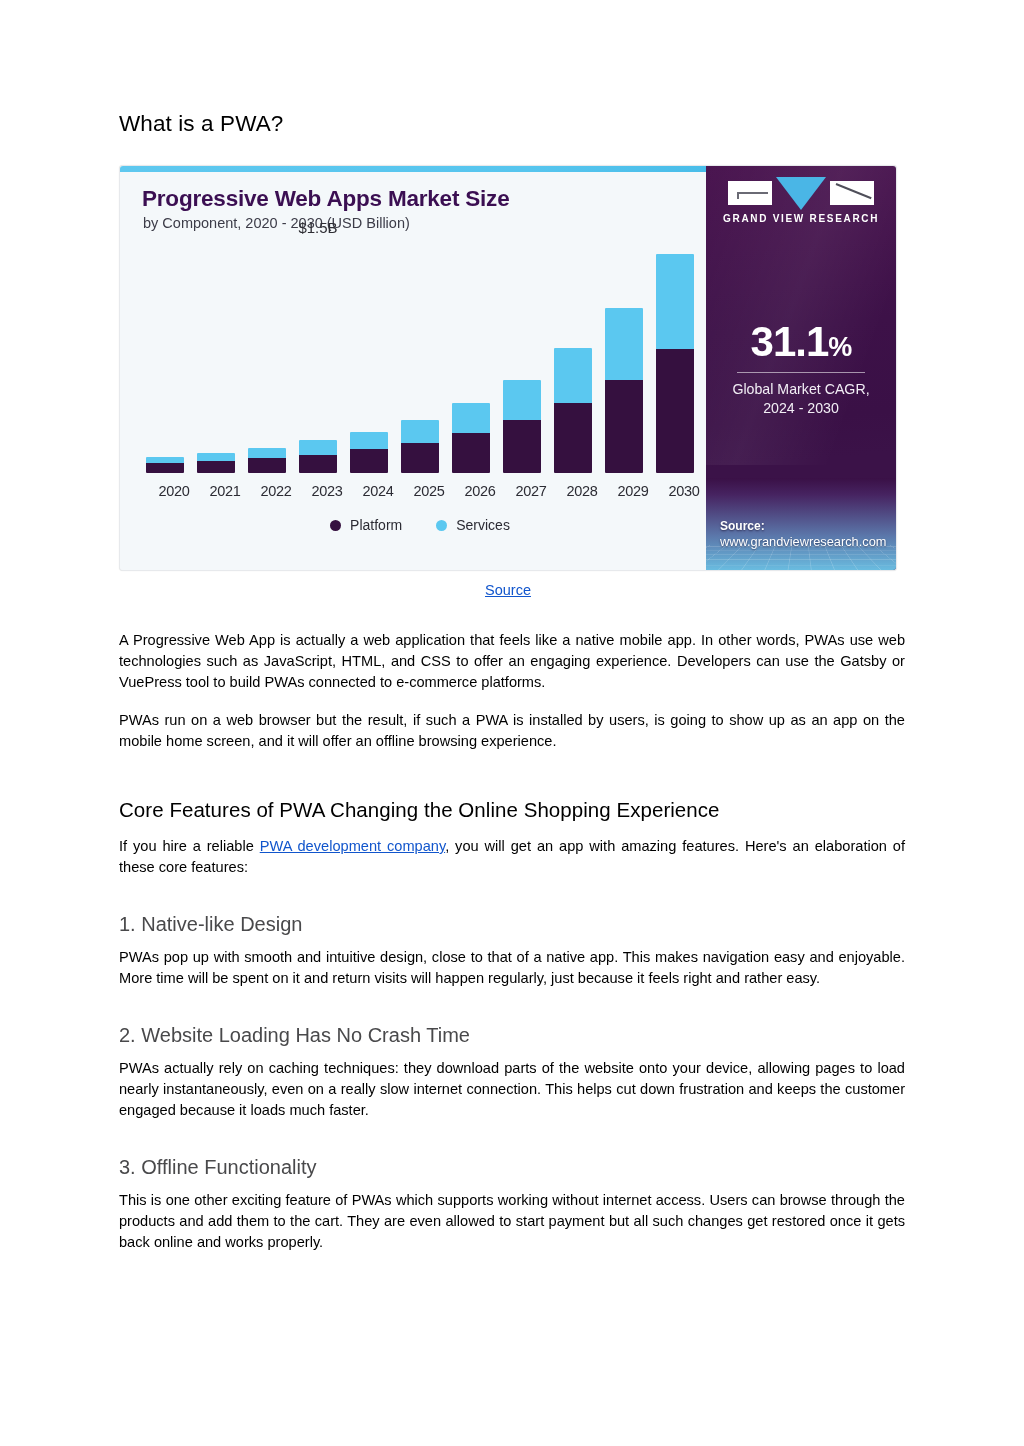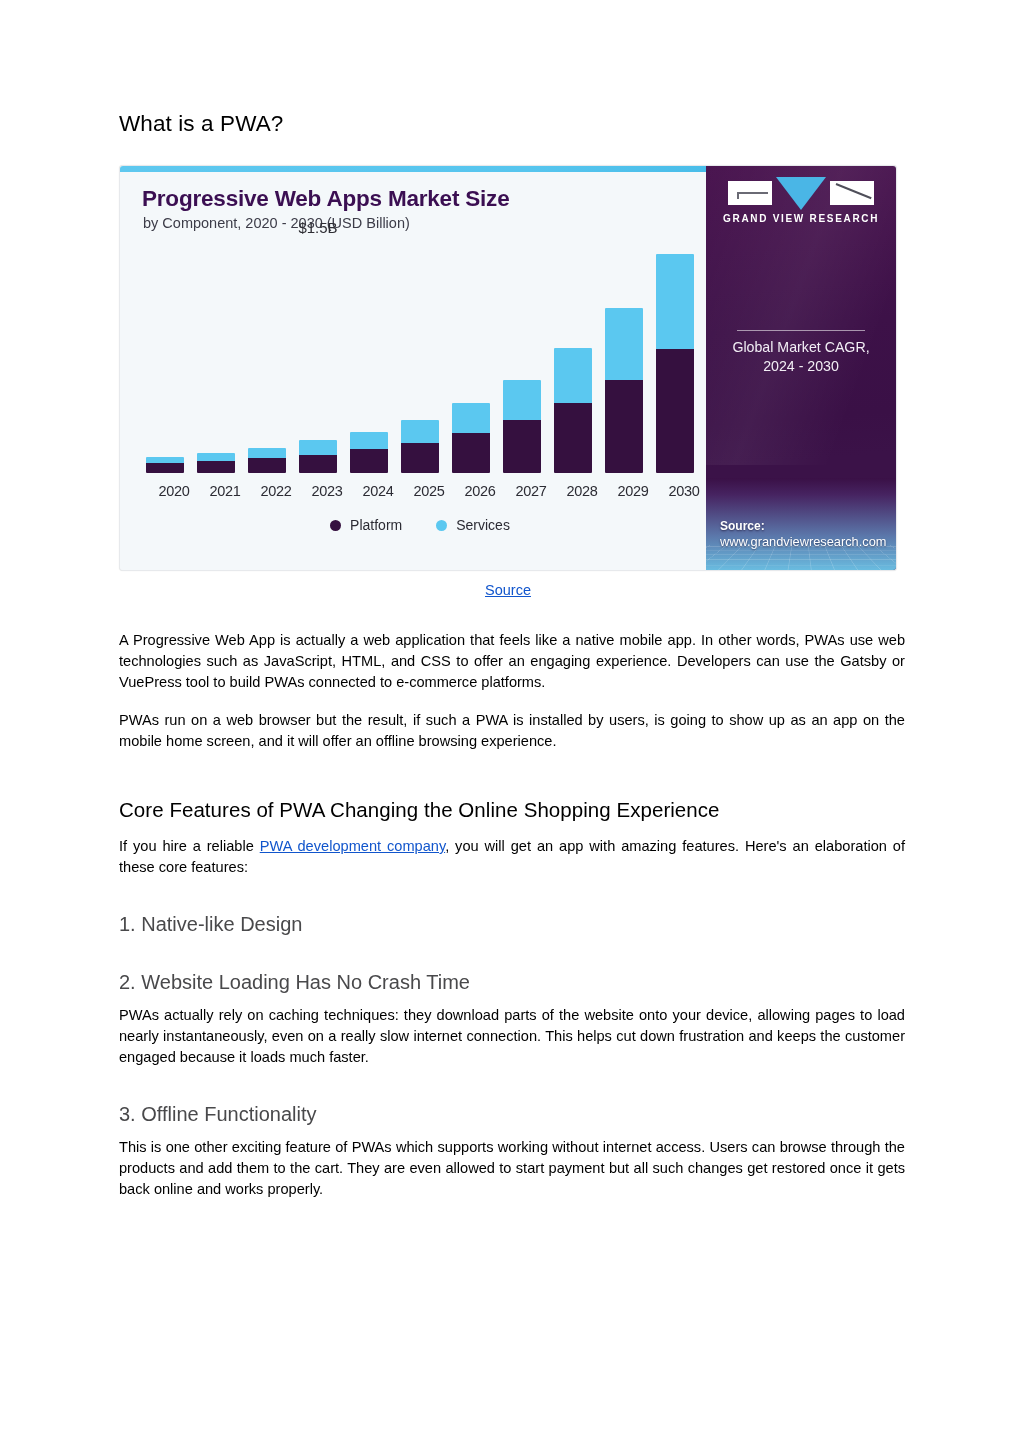--- a/index.html
+++ b/index.html
@@ -452,20 +452,21 @@
           <div class="gvr-logo">
             <div class="gvr-marks">
               <div class="mark-box left"></div>
               <div class="mark-tri"></div>
               <div class="mark-box right"></div>
             </div>
             <div class="gvr-name">GRAND VIEW RESEARCH</div>
           </div>
 
           <div class="cagr-block">
+            <div class="cagr-value"><span>31.1</span><span class="pct">%</span></div>
             <div class="cagr-rule"></div>
             <div class="cagr-label">
               <div>Global Market CAGR,</div>
               <div>2024 - 2030</div>
             </div>
           </div>
 
           <div class="panel-grid">
             <div class="lines"></div>
           </div>
@@ -488,20 +489,21 @@
       <p class="body">PWAs run on a web browser but the result, if such a PWA is installed by users, is going to show up as an app on the mobile home screen, and it will offer an offline browsing experience.</p>
     </div>
 
     <div class="h2-block">
       <h2 class="section">Core Features of PWA Changing the Online Shopping Experience</h2>
       <p class="body"><span>If you hire a reliable </span><a class="inline-link" href="#">PWA development company</a><span>, you will get an app with amazing features. Here's an elaboration of these core features:</span></p>
     </div>
 
     <div class="h3-block">
       <h3 class="sub">1. Native-like Design</h3>
+      <p class="body">PWAs pop up with smooth and intuitive design, close to that of a native app. This makes navigation easy and enjoyable. More time will be spent on it and return visits will happen regularly, just because it feels right and rather easy.</p>
     </div>
 
     <div class="h3-block">
       <h3 class="sub">2. Website Loading Has No Crash Time</h3>
       <p class="body">PWAs actually rely on caching techniques: they download parts of the website onto your device, allowing pages to load nearly instantaneously, even on a really slow internet connection. This helps cut down frustration and keeps the customer engaged because it loads much faster.</p>
     </div>
 
     <div class="h3-block">
       <h3 class="sub">3. Offline Functionality</h3>
       <p class="body">This is one other exciting feature of PWAs which supports working without internet access. Users can browse through the products and add them to the cart. They are even allowed to start payment but all such changes get restored once it gets back online and works properly.</p>

